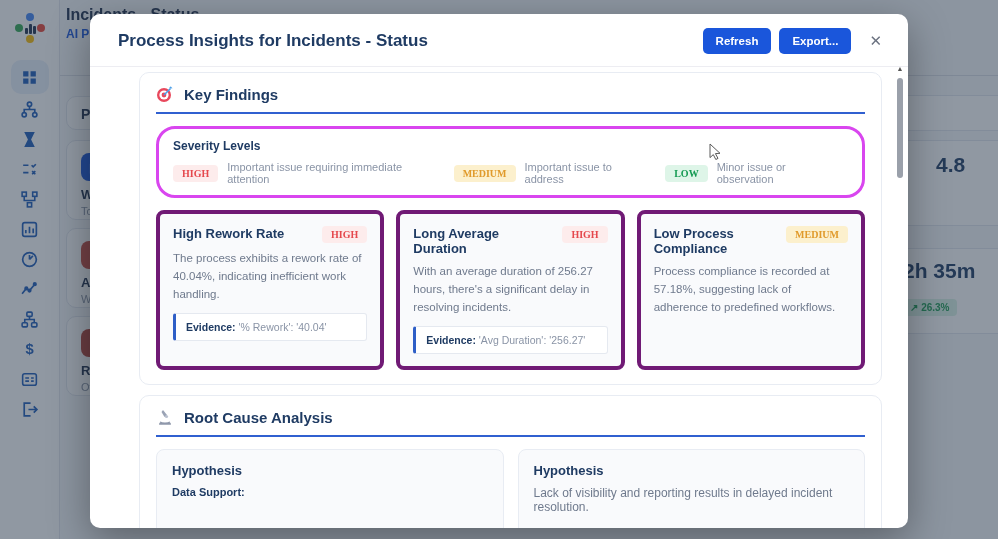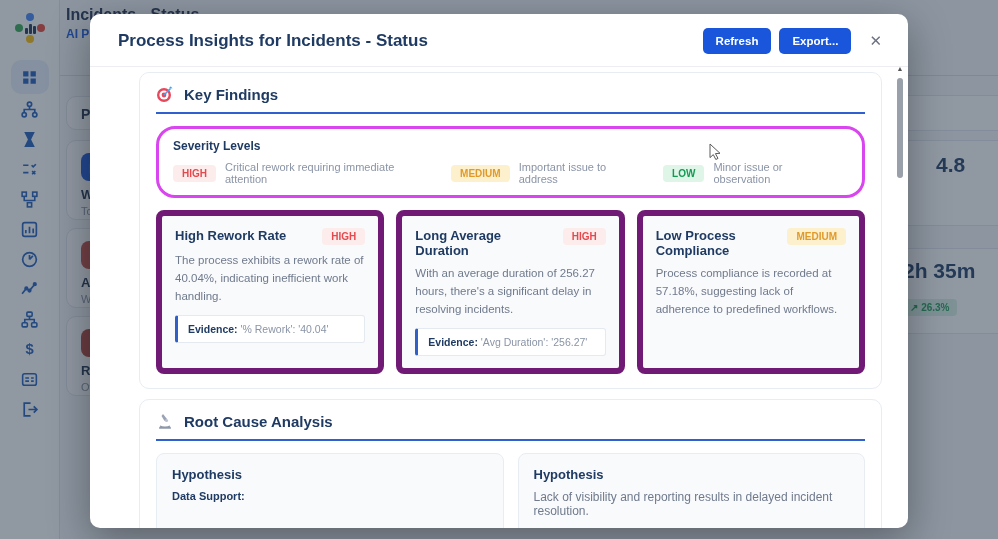--- a/index.html
+++ b/index.html
@@ -51,28 +51,28 @@
 
   .panel{border:1px solid #e8ecf3;border-radius:10px;background:#fff;padding:12px 16px 14px 16px;margin-bottom:10px;}
   .sec-head{display:flex;align-items:center;gap:10px;font-size:15px;font-weight:bold;color:#1f3b63;
     padding-bottom:9px;border-bottom:2px solid #3060d0;margin-bottom:12px;}
   .sec-head svg{width:18px;height:18px;}
 
   .severity-card{border:3px solid #d946ef;border-radius:19px;padding:10px 14px;margin-bottom:12px;}
   .severity-title{font-size:12px;font-weight:bold;color:#1f3b63;margin-bottom:8px;}
   .legend-row{display:flex;align-items:center;gap:10px;}
   .legend-item{display:flex;align-items:center;gap:9px;margin-right:14px;}
-  .badge{font-size:10px;font-weight:bold;padding:3px 9px;border-radius:4px;white-space:nowrap;}
+  .badge{font-size:10px;font-weight:bold;padding:3px 9px;border-radius:4px;white-space:nowrap;font-family:Liberation Serif, serif;}
   .badge.high{background:#fdecec;color:#e5484d;}
   .badge.medium{background:#fcf0cd;color:#e09a2b;}
   .badge.low{background:#def5e8;color:#149a52;}
   .legend-desc{font-size:11px;color:#8a94a6;}
 
   .findings-row{display:grid;grid-template-columns:repeat(3,1fr);gap:12px;}
-  .finding-card{background:#f9fafc;border:6px solid #701a75;border-radius:8px;padding:12px 13px;}
+  .finding-card{background:#f9fafc;border:4px solid #701a75;border-radius:8px;padding:12px 13px;}
   .fc-top{display:flex;align-items:flex-start;justify-content:space-between;gap:8px;margin-bottom:7px;}
   .fc-title{font-size:13px;font-weight:bold;color:#1f3b63;}
   .fc-desc{font-size:11.5px;color:#6f7a8d;line-height:1.55;margin-bottom:10px;}
   .evidence{background:#fff;border:1px solid #e5e9f0;border-left:3px solid #2f5fc7;border-radius:3px;
     padding:7px 10px;font-size:10.5px;color:#8a94a6;}
   .evidence b{color:#1f3b63;}
 
   .hypo-row{display:grid;grid-template-columns:repeat(2,1fr);gap:14px;}
   .hypo-card{background:#f9fafc;border:1px solid #e8ecf3;border-radius:8px;padding:13px 15px;}
   .hc-title{font-size:13px;font-weight:bold;color:#1f3b63;margin-bottom:8px;}
@@ -247,21 +247,21 @@
           <path d="M13.2 2.2l1.3 1.3 2-.3-1.7-1.7z" fill="#4d9fe8"></path>
         </svg>
         <span>Key Findings</span>
       </div>
 
       <div class="severity-card">
         <div class="severity-title">Severity Levels</div>
         <div class="legend-row">
           <div class="legend-item">
             <span class="badge high">HIGH</span>
-            <span class="legend-desc">Critical rework requiring immediate attention</span>
+            <span class="legend-desc">Important issue requiring immediate attention</span>
           </div>
           <div class="legend-item">
             <span class="badge medium">MEDIUM</span>
             <span class="legend-desc">Important issue to address</span>
           </div>
           <div class="legend-item">
             <span class="badge low">LOW</span>
             <span class="legend-desc">Minor issue or observation</span>
           </div>
         </div>

